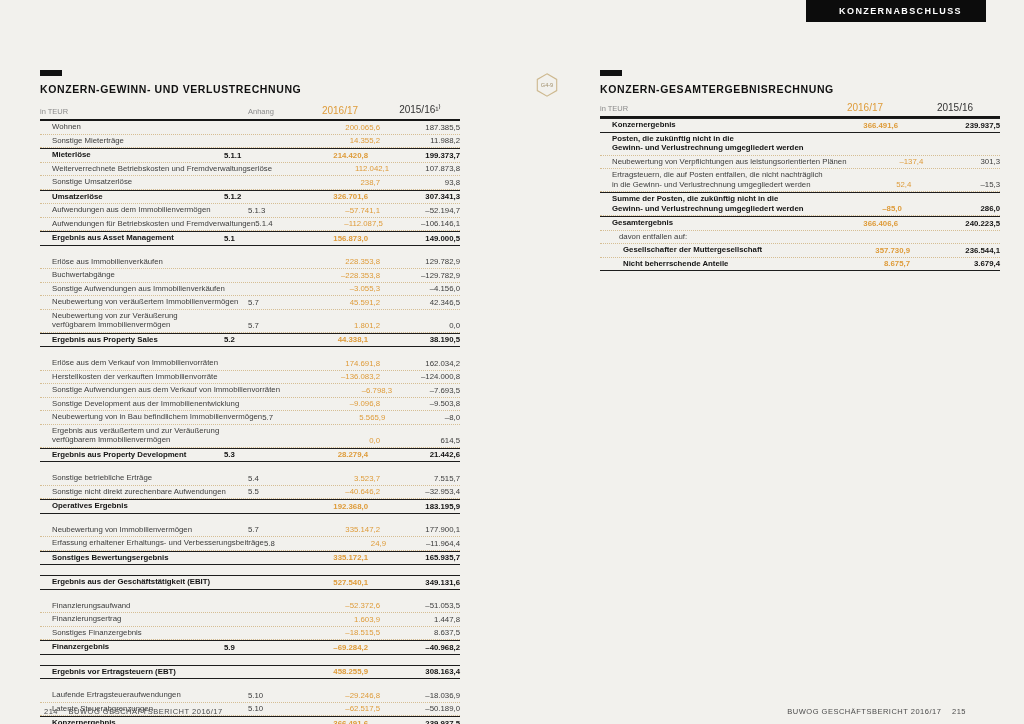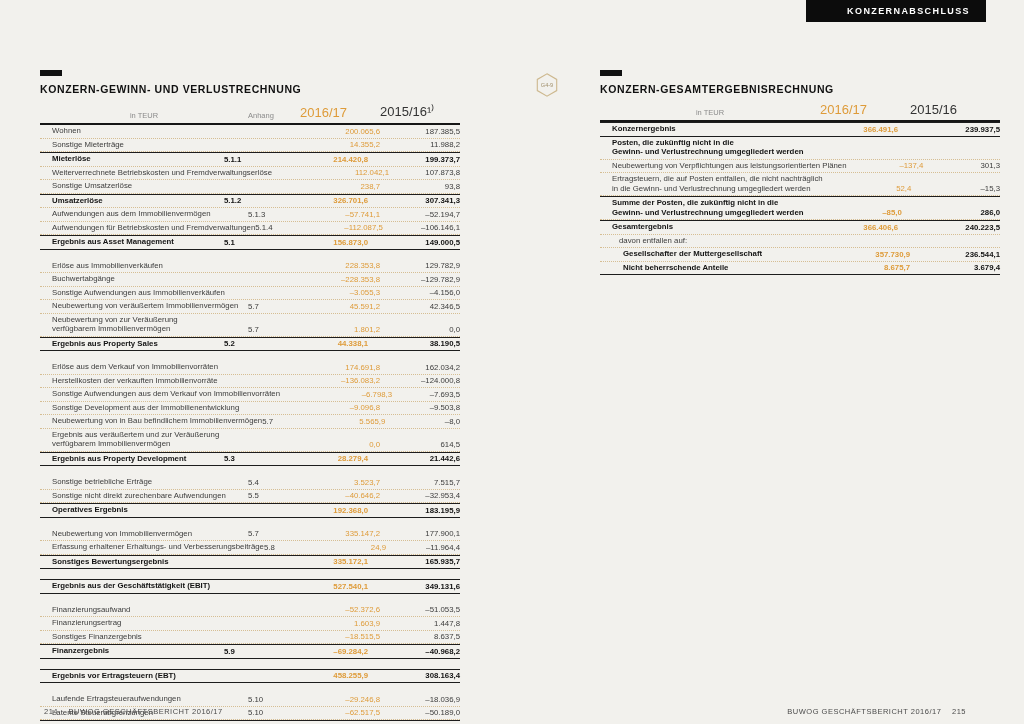--- a/index.html
+++ b/index.html
@@ -9,39 +9,39 @@
     position:relative;
     background:#f2f1ed;
     font-family:"Liberation Sans", sans-serif;
     color:#3c3c3c;
     overflow:hidden;
   }
   
   .chapter-bar {
     position:absolute; top:0; left:806px; width:180px; height:22px;
     background:#0c0c0c; display:flex; align-items:center; justify-content:flex-end;
-    padding-right:16px;
+    padding-right:24px;
   }
   .chapter-bar span {
     color:#ffffff; font-size:9px; font-weight:bold; letter-spacing:1.4px;
   }
   
   .stmt { position:absolute; }
   .stmt-left  { left:40px;  top:70px; width:420px; }
   .stmt-right { left:600px; top:70px; width:400px; }
   .marker { width:22px; height:6px; background:#111; margin-bottom:7px; }
   .stmt-title {
     font-size:10.5px; font-weight:bold; color:#101010;
     letter-spacing:0.6px; margin-bottom:7px; white-space:nowrap;
   }
   
   .thead { display:flex; align-items:flex-end; border-bottom:2px solid #161616; padding-bottom:3px; }
-  .thead .h-teur { flex:1; font-size:7.5px; color:#8b8b8b;text-align:center; }
+  .thead .h-teur { flex:1; font-size:7.5px; color:#8b8b8b; }
   .thead .h-note { width:52px; font-size:7.5px; color:#8b8b8b; }
-  .thead .h-val  { width:80px; font-size:13px; text-align:left; }
+  .thead .h-val  { width:80px; font-size:10px; text-align:center; }
   .h-y1 { color:#de9b39; }
   .h-y2 { color:#333; }
   .stmt-right .thead .h-val { width:90px; }
   
   .block { margin-bottom:10px; }
   .block:last-child { margin-bottom:0; }
   .row {
     display:flex; align-items:flex-end;
     padding:1px 0 2px;
     border-bottom:1px dotted #d6be93;

